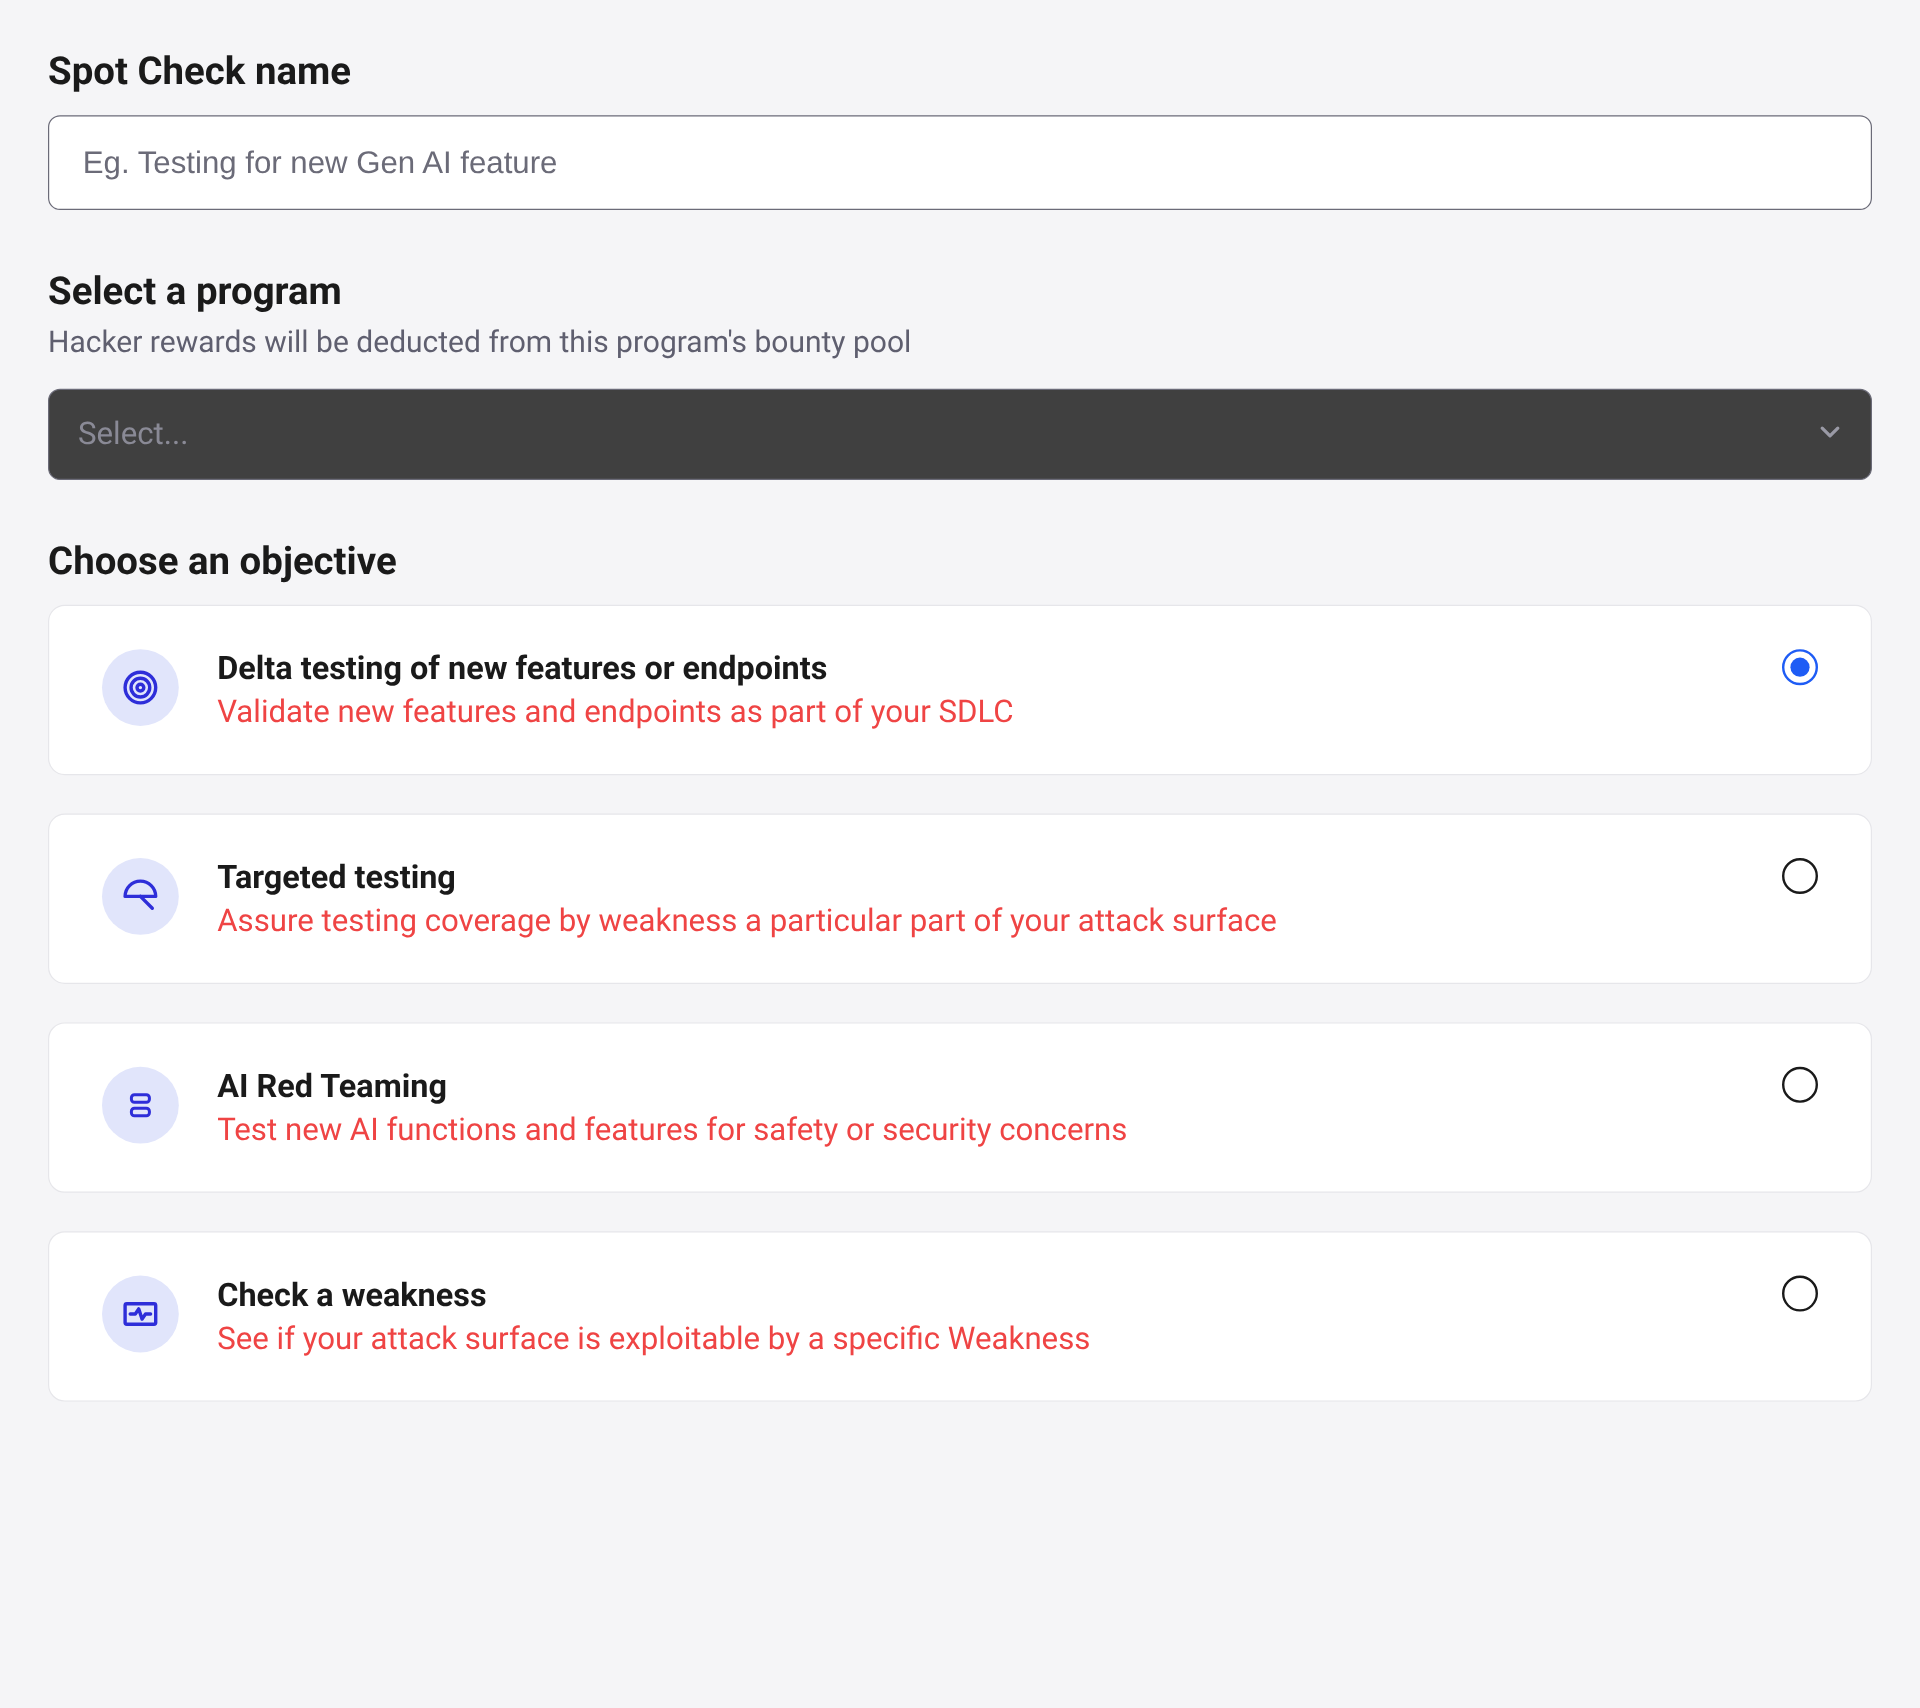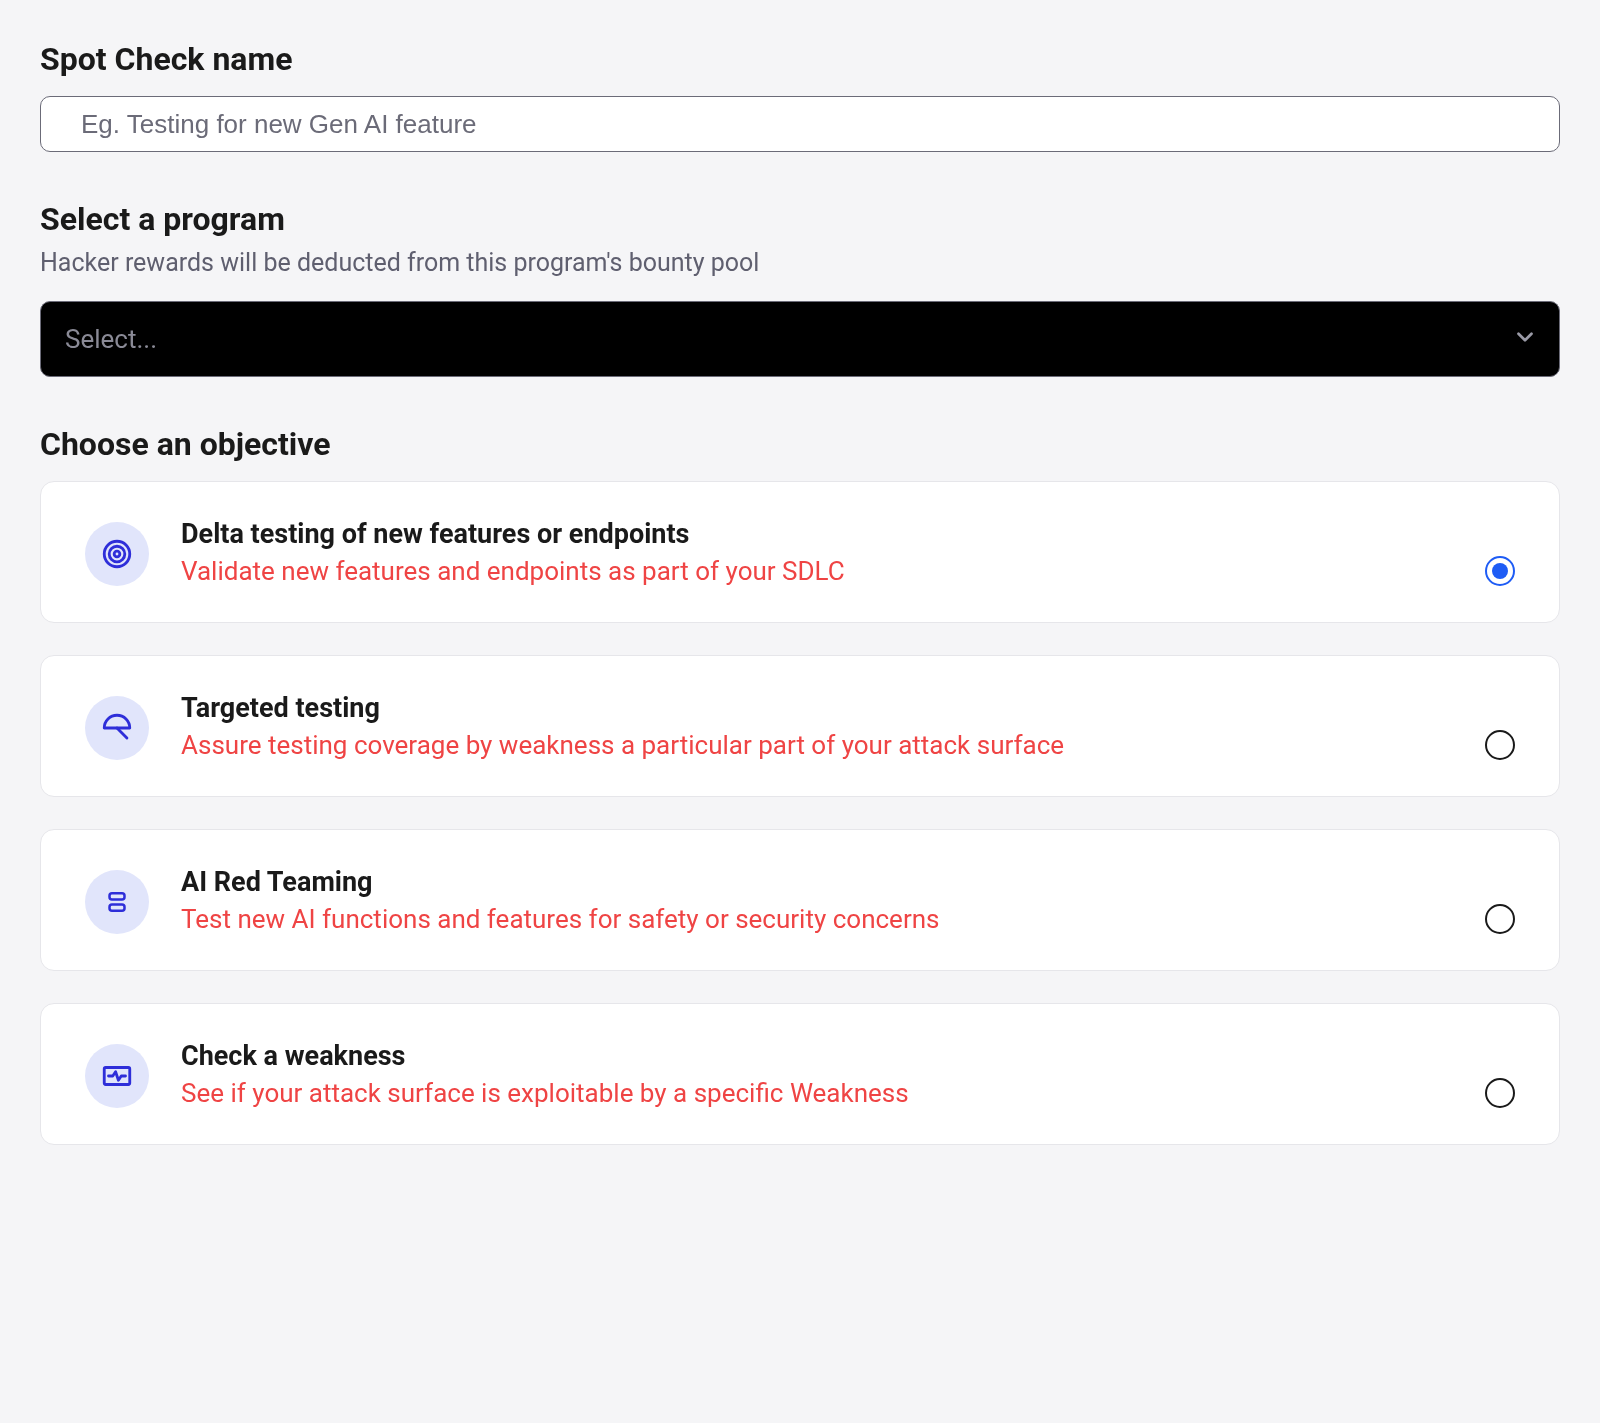--- a/index.html
+++ b/index.html
@@ -23,41 +23,41 @@
   .label-hint {
     font-size: 25px;
     font-weight: 400;
     color: #5f5f6f;
     margin-top: -8px;
     margin-bottom: 24px;
   }
 
   .text-input {
     width: 100%;
-    height: 56px;
+    height: 79px;
     border: 1.5px solid #6b6b78;
     border-radius: 10px;
     background: #fff;
     font-size: 26px;
-    padding: 0 40px;
+    padding: 0 28px;
     color: #1a1a1a;
     outline: none;
   }
   .text-input::placeholder { color: #6b6b78; }
 
   .select-wrap {
     position: relative;
     width: 100%;
   }
   .select-box {
     width: 100%;
     height: 76px;
     border: 1.5px solid #6b6b78;
     border-radius: 10px;
-    background: #000000;
+    background: #404040;
     font-size: 26px;
     padding: 0 60px 0 24px;
     color: #8a8a96;
     display: flex;
     align-items: center;
     cursor: pointer;
   }
   .select-chevron {
     position: absolute;
     right: 22px;
@@ -68,21 +68,21 @@
   }
 
   .objective-cards { display: flex; flex-direction: column; gap: 32px; }
 
   .card {
     background: #fff;
     border: 1px solid #e6e6ea;
     border-radius: 14px;
     padding: 36px 44px;
     display: flex;
-    align-items: flex-end;
+    align-items: flex-start;
     gap: 32px;
     cursor: pointer;
   }
   .card-icon {
     width: 64px;
     height: 64px;
     border-radius: 50%;
     background: #e1e5fb;
     display: flex;
     align-items: center;

